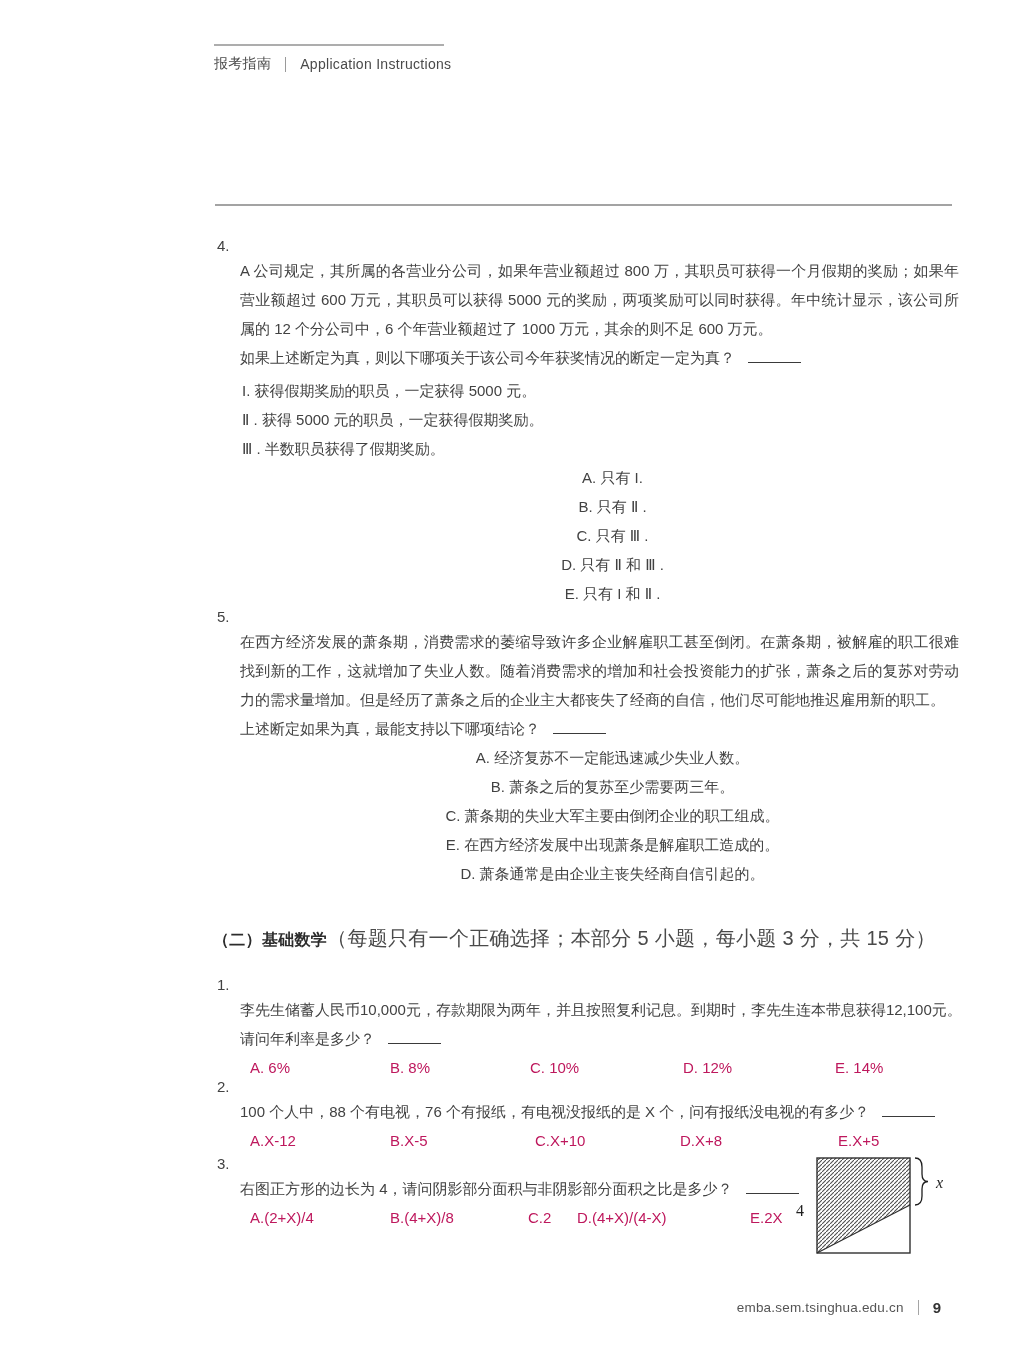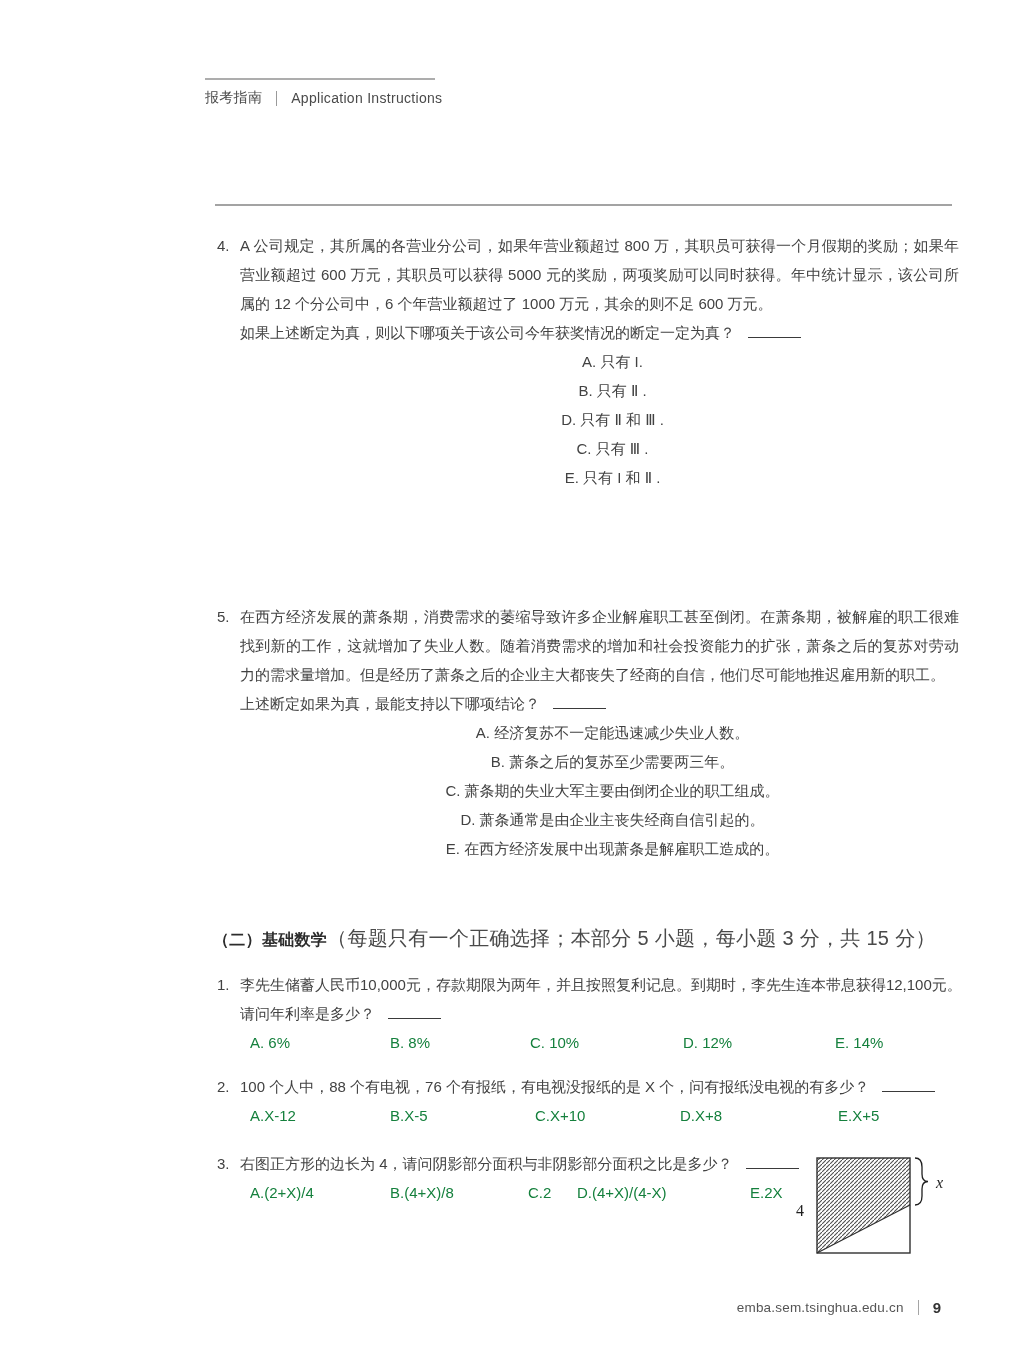--- a/index.html
+++ b/index.html
@@ -1,46 +1,46 @@
 <!DOCTYPE html>
 <html><head>
 <meta charset="utf-8">
 <style>
   html,body { margin:0; padding:0; background:#ffffff; }
   .page {
     position:relative; width:1024px; height:1365px; background:#ffffff;
     font-family:"Liberation Sans", sans-serif; color:#424242; overflow:hidden;
   }
   
-  .header { position:absolute; left:205px; top:44px;margin-top:34px; }
+  .header { position:absolute; left:214px; top:44px; }
   .header-rule { width:230px; height:2px; background:#adadad; }
   .header-row { margin-top:9px; display:flex; align-items:center; font-size:14px; color:#4a4a4a; letter-spacing:.3px; }
   .header-sep { width:1px; height:15px; background:#9a9a9a; margin:0 14px; }
   
   .top-rule { position:absolute; left:215px; top:204px; width:737px; height:2px; background:#a3a3a3; }
   
   .q { position:absolute; left:215px; width:760px; font-size:15px; color:#424242; }
   .q-num { position:absolute; left:2px; top:0; line-height:29px; }
-  .q-content { margin-left:25px; }
+  .q-content { margin-left:25px;margin-top:25px; }
   .q-body { margin:0; width:719px; text-align:justify; line-height:29px; }
   .q-body-nowrap { margin:0; white-space:nowrap; line-height:29px; }
   .q-prompt { margin:0; line-height:29px; white-space:nowrap; }
   .blank { display:inline-block; width:53px; border-bottom:1.6px solid #3a3a3a; margin-left:13px; height:12px; }
   .statements { list-style:none; margin:4px 0 0 0; padding:0 0 0 2px; line-height:29px; }
   .options-v { list-style:none; margin:0; padding:0 0 0 10px; line-height:29px;text-align:center; }
   #q4 { top:231px; }
   #q5 { top:602px; }
   
   .section-title { position:absolute; left:213px; top:925px; margin:0; font-size:16px; font-weight:bold; color:#2c2c2c; white-space:nowrap; letter-spacing:.3px; }
   .section-title .rest { font-weight:normal; font-size:20px; color:#4a4a4a; }
   
   #mq1 { top:970px; }
   #mq2 { top:1072px; }
   #mq3 { top:1149px; }
-  .options-row { position:relative; height:29px; line-height:29px; color:#15803d; }
+  .options-row { position:relative; height:29px; line-height:29px; color:#be185d; }
   .options-row span { position:absolute; top:0; white-space:nowrap; }
   
   .figure { position:absolute; left:790px; top:1148px; width:165px; height:115px; }
   
   .footer { position:absolute; top:1299px; left:0; width:941px; display:flex; justify-content:flex-end; align-items:center; gap:14px; }
   .footer-url { font-size:13.5px; color:#555555; letter-spacing:.2px; }
   .footer-sep { width:1px; height:15px; background:#a5a5a5; }
   .footer-page { font-size:15px; font-weight:bold; color:#333333; }
 </style>
 </head>
@@ -57,41 +57,46 @@
     </div>
   </div>
 
   <div class="top-rule"></div>
 
   <section class="q" id="q4">
     <span class="q-num">4.</span>
     <div class="q-content">
       <p class="q-body">A 公司规定，其所属的各营业分公司，如果年营业额超过 800 万，其职员可获得一个月假期的奖励；如果年营业额超过 600 万元，其职员可以获得 5000 元的奖励，两项奖励可以同时获得。年中统计显示，该公司所属的 12 个分公司中，6 个年营业额超过了 1000 万元，其余的则不足 600 万元。</p>
       <p class="q-prompt"><span>如果上述断定为真，则以下哪项关于该公司今年获奖情况的断定一定为真？</span><span class="blank"></span></p>
+      <ul class="statements">
+        <li>I. 获得假期奖励的职员，一定获得 5000 元。</li>
+        <li>Ⅱ . 获得 5000 元的职员，一定获得假期奖励。</li>
+        <li>Ⅲ . 半数职员获得了假期奖励。</li>
+      </ul>
       <ul class="options-v">
         <li>A.  只有 I.</li>
         <li>B.  只有 Ⅱ .</li>
+        <li>C.  只有 Ⅲ .</li>
         <li>D.  只有 Ⅱ 和 Ⅲ .</li>
-        <li>C.  只有 Ⅲ .</li>
         <li>E.  只有 I 和 Ⅱ .</li>
       </ul>
     </div>
   </section>
 
   <section class="q" id="q5">
     <span class="q-num">5.</span>
     <div class="q-content">
       <p class="q-body">在西方经济发展的萧条期，消费需求的萎缩导致许多企业解雇职工甚至倒闭。在萧条期，被解雇的职工很难找到新的工作，这就增加了失业人数。随着消费需求的增加和社会投资能力的扩张，萧条之后的复苏对劳动力的需求量增加。但是经历了萧条之后的企业主大都丧失了经商的自信，他们尽可能地推迟雇用新的职工。</p>
       <p class="q-prompt"><span>上述断定如果为真，最能支持以下哪项结论？</span><span class="blank"></span></p>
       <ul class="options-v">
         <li>A. 经济复苏不一定能迅速减少失业人数。</li>
         <li>B.  萧条之后的复苏至少需要两三年。</li>
         <li>C. 萧条期的失业大军主要由倒闭企业的职工组成。</li>
+        <li>E.  在西方经济发展中出现萧条是解雇职工造成的。</li>
         <li>D.  萧条通常是由企业主丧失经商自信引起的。</li>
-        <li>E.  在西方经济发展中出现萧条是解雇职工造成的。</li>
       </ul>
     </div>
   </section>
 
   <h2 class="section-title"><span>（二）基础数学</span><span class="rest">（每题只有一个正确选择；本部分 5 小题，每小题 3 分，共 15 分）</span></h2>
 
   <section class="q" id="mq1">
     <span class="q-num">1.</span>
     <div class="q-content">
       <p class="q-body-nowrap">李先生储蓄人民币10,000元，存款期限为两年，并且按照复利记息。到期时，李先生连本带息获得12,100元。</p>

